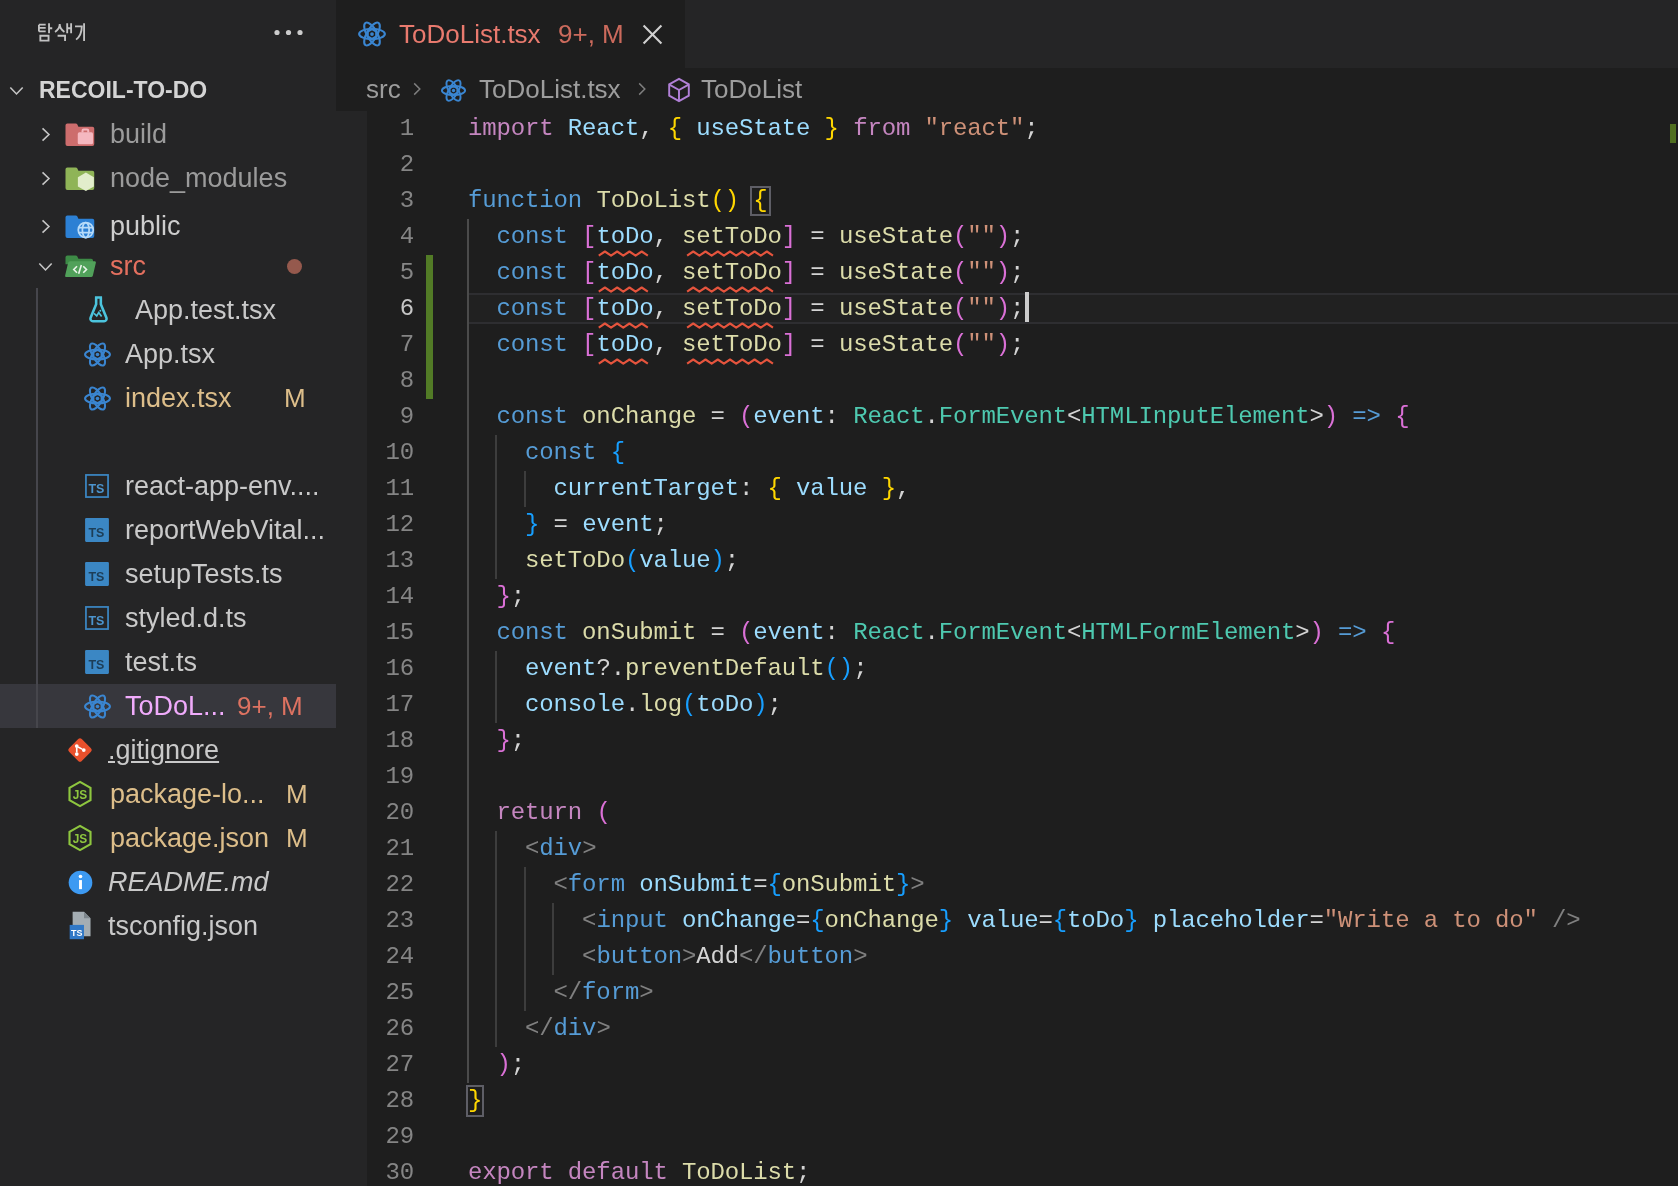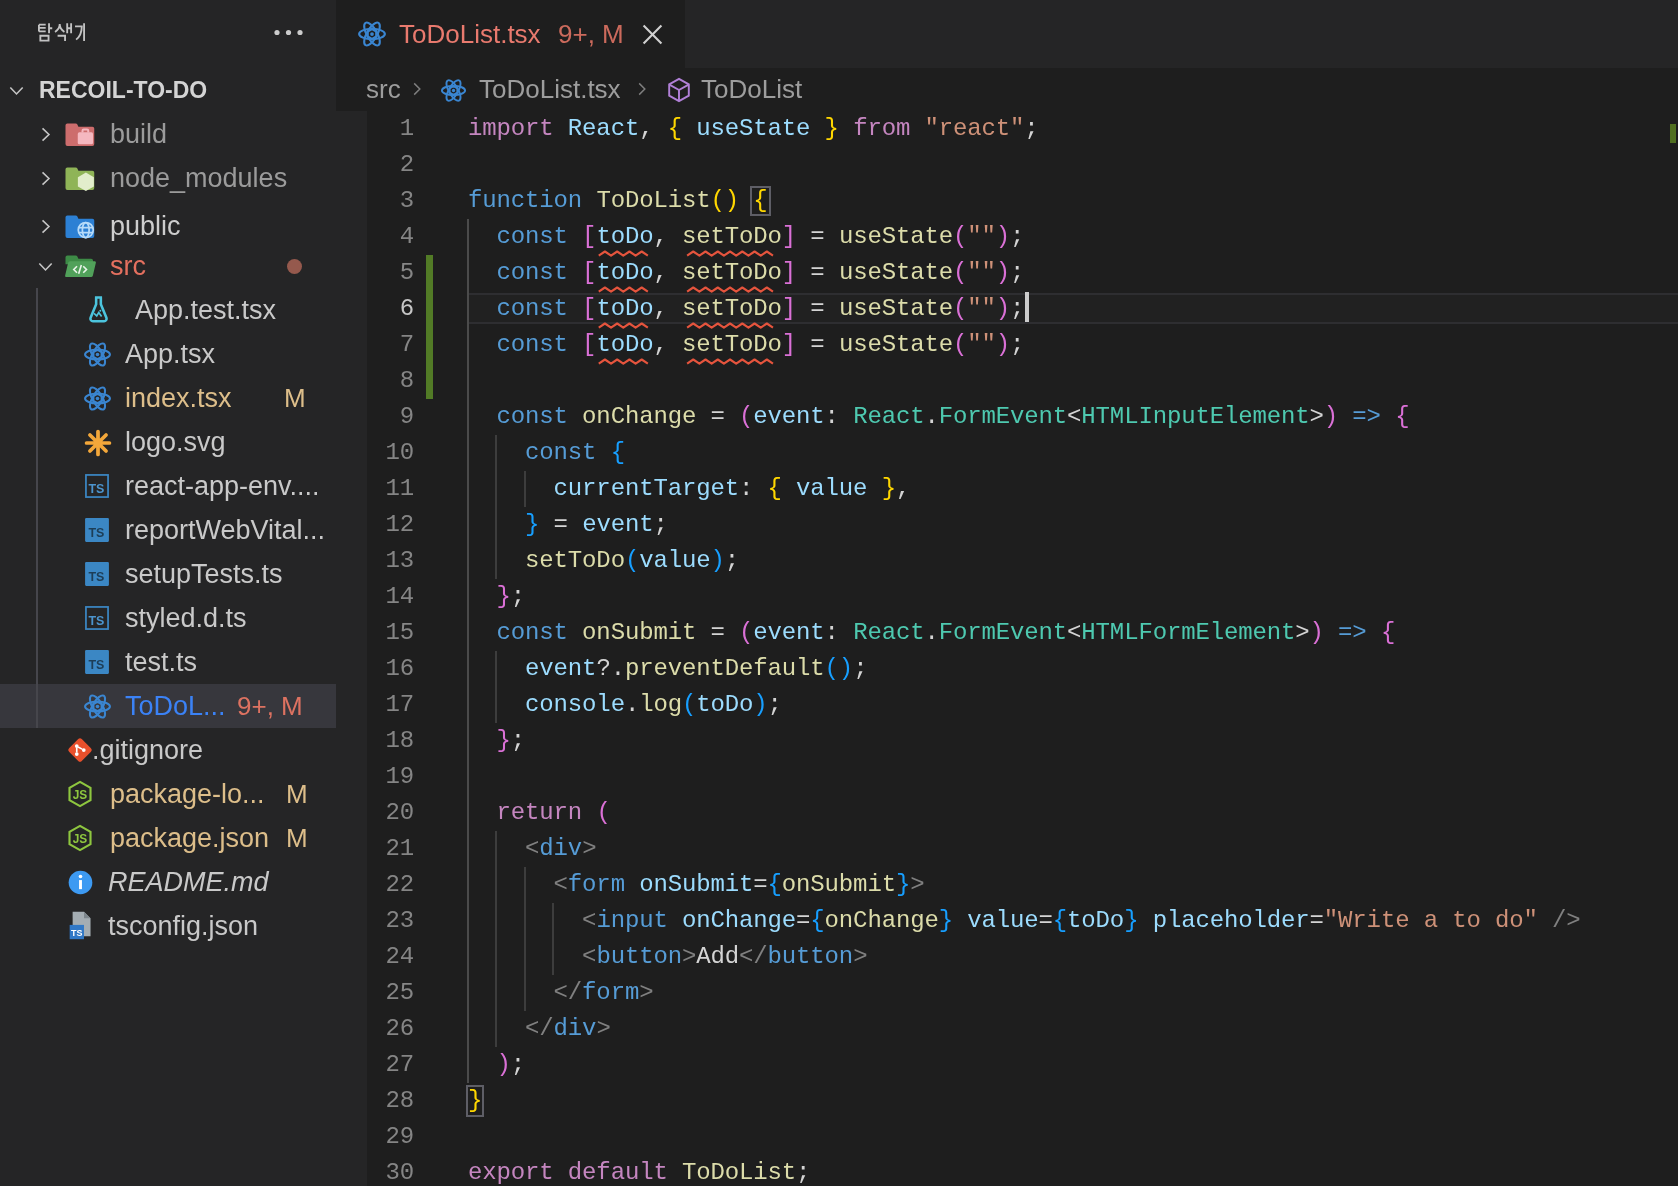--- a/index.html
+++ b/index.html
@@ -159,28 +159,20 @@
   </div>
 
   <div class="row" style="top:376px;">
     <svg class="ic" style="left:83px;top:8px" width="29" height="29" viewBox="0 0 24 24">
         <use href="#react"></use>
       </svg>
     <span class="rl" style="left:125px;color:#ddbe8a;">index.tsx</span>
     <span class="badge" style="left:284px;color:#ddbe8a;">M</span>
   </div>
 
-  <div class="row" style="top:420px;">
-    <svg class="ic" style="left:84px;top:9px" width="28" height="28" viewBox="0 0 24 24">
-      <g stroke="#f3a73a" stroke-width="3.2" stroke-linecap="round">
-      <path d="M12 2.2v19.6M2.2 12h19.6M5.1 5.1l13.8 13.8M18.9 5.1L5.1 18.9"></path>
-        </g>
-    </svg>
-    <span class="rl" style="left:125px;">logo.svg</span>
-  </div>
 
   <div class="row" style="top:464px;">
     <svg class="ic" style="left:84px;top:9px" width="26" height="26" viewBox="0 0 24 24">
         <use href="#tso"></use>
       </svg>
     <span class="rl" style="left:125px;">react-app-env....</span>
   </div>
 
   <div class="row" style="top:552px;">
     <svg class="ic" style="left:84px;top:9px" width="26" height="26" viewBox="0 0 24 24">
@@ -207,35 +199,35 @@
     <svg class="ic" style="left:84px;top:9px" width="26" height="26" viewBox="0 0 24 24">
         <use href="#tss"></use>
       </svg>
     <span class="rl" style="left:125px;">test.ts</span>
   </div>
 
   <div class="row" style="top:684px;">
     <svg class="ic" style="left:83px;top:8px" width="29" height="29" viewBox="0 0 24 24">
         <use href="#react"></use>
       </svg>
-    <span class="rl" style="left:125px;color:#3b82f6;">ToDoL...</span>
+    <span class="rl" style="left:125px;color:#f0abfc;">ToDoL...</span>
     <span class="badge" style="left:237px;color:#dd7261;">9+, M</span>
   </div>
 
   <div class="row" style="top:728px;">
     <svg class="ic" style="left:65px;top:7px" width="30" height="30" viewBox="0 0 24 24">
       <rect x="4.8" y="4.8" width="14.4" height="14.4" rx="2" fill="#e8502c" transform="rotate(45 12 12)"></rect>
       <g fill="#ffffff">
           <circle cx="9.4" cy="8.8" r="1.5"></circle>
           <circle cx="9.4" cy="15.2" r="1.5"></circle>
           <circle cx="15" cy="12" r="1.5"></circle>
         </g>
       <path d="M9.4 10v4M10.5 9.6l3.2 1.7" stroke="#ffffff" stroke-width="1.3"></path>
     </svg>
-    <span class="rl" style="left:92px;">.gitignore</span>
+    <span class="rl" style="left:108px;text-decoration:underline;">.gitignore</span>
   </div>
 
   <div class="row" style="top:772px;">
     <svg class="ic" style="left:65px;top:7px" width="30" height="30" viewBox="0 0 24 24">
       <path d="M12 2.3l8.4 4.8v9.8L12 21.7l-8.4-4.8V7.1z" fill="none" stroke="#8ec63f" stroke-width="1.7"></path>
       <text x="12" y="16" font-family="Liberation Sans" font-size="9.5" font-weight="bold" fill="#8ec63f" text-anchor="middle">JS</text>
     </svg>
     <span class="rl" style="left:110px;color:#ddbe8a;">package-lo...</span>
     <span class="badge" style="left:286px;color:#ddbe8a;">M</span>
   </div>

